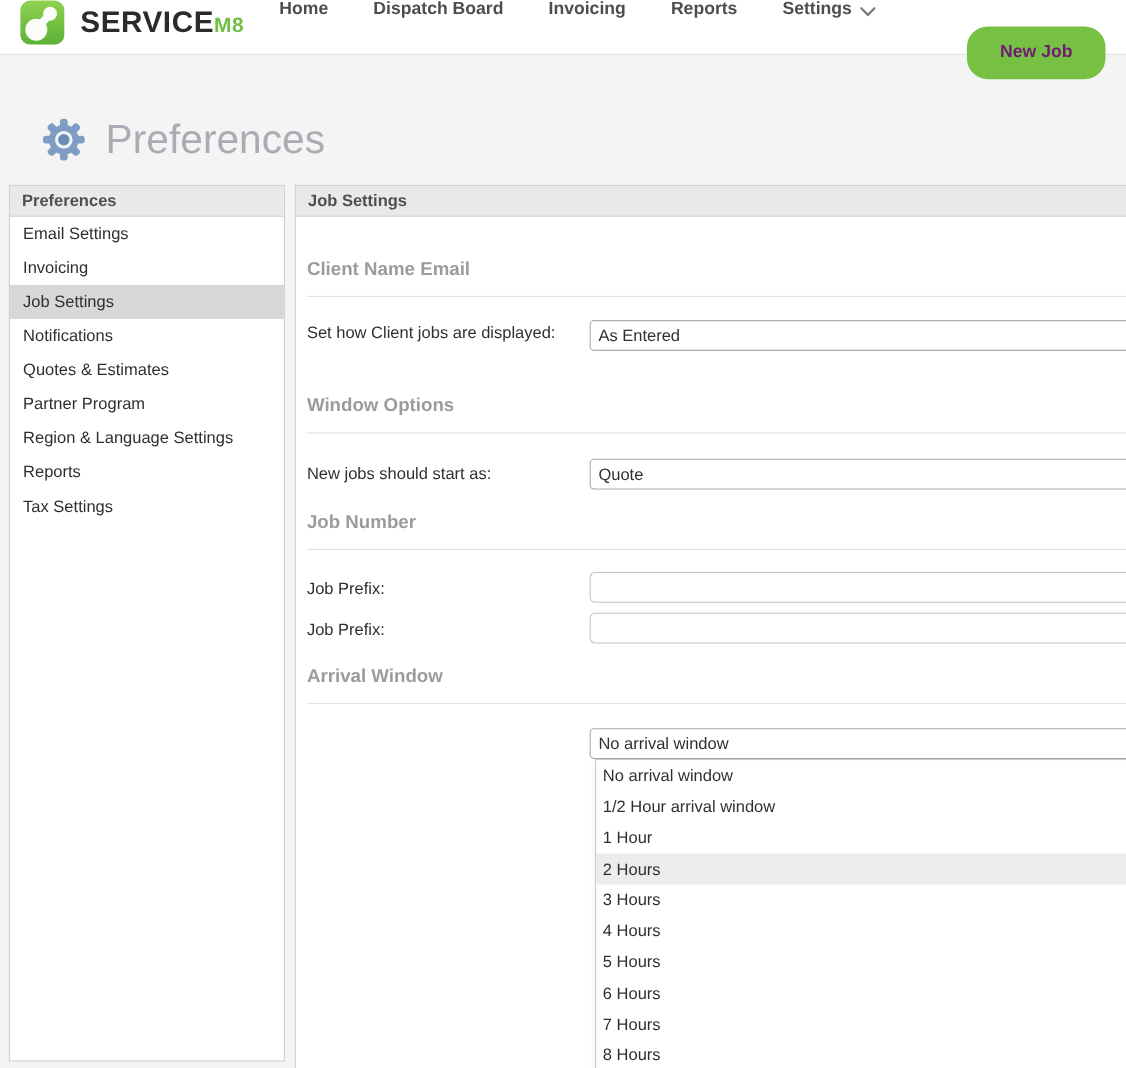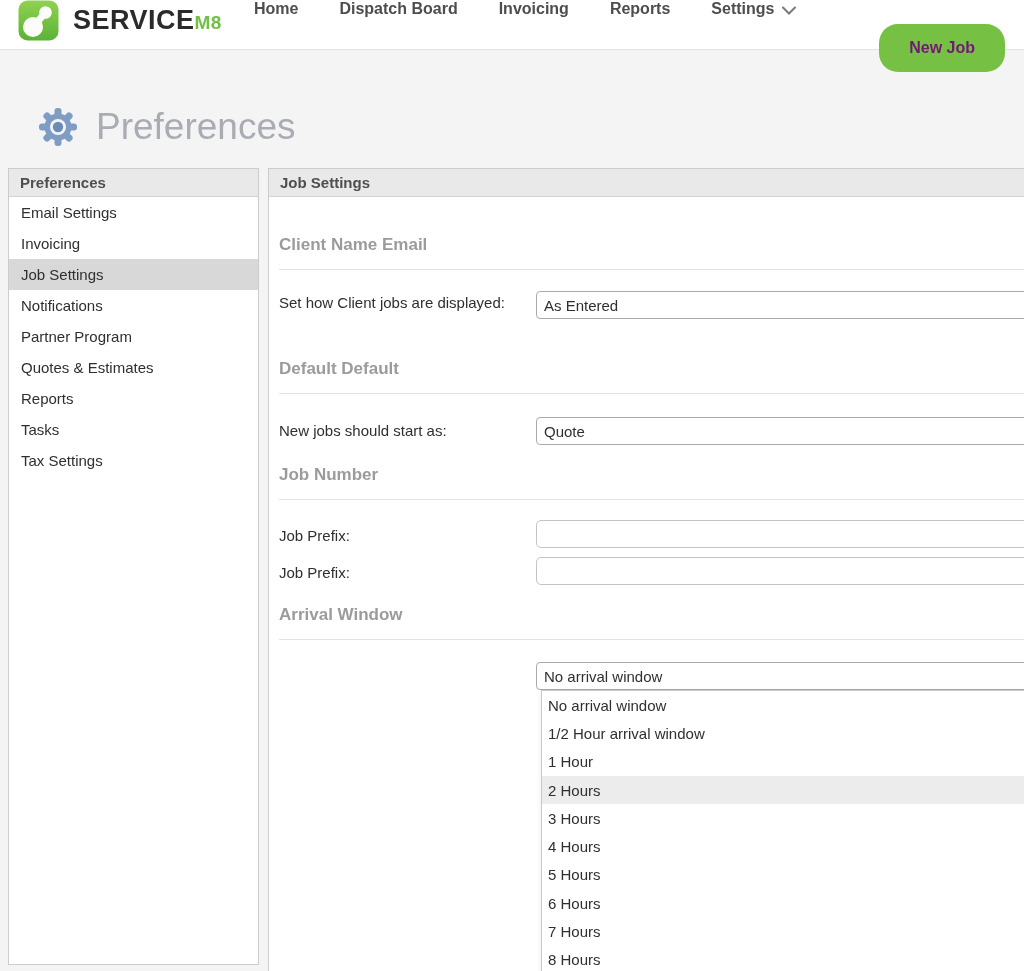--- a/index.html
+++ b/index.html
@@ -144,37 +144,37 @@
   </svg>
   <span class="page-title">Preferences</span>
 </div>
 
 <div class="sidebar">
   <div class="panel-header">Preferences</div>
   <div class="side-item">Email Settings</div>
   <div class="side-item">Invoicing</div>
   <div class="side-item active">Job Settings</div>
   <div class="side-item">Notifications</div>
+  <div class="side-item">Quotes &amp; Estimates</div>
   <div class="side-item">Partner Program</div>
-  <div class="side-item">Quotes &amp; Estimates</div>
+  <div class="side-item">Region &amp; Language Settings</div>
   <div class="side-item">Reports</div>
-  <div class="side-item">Tasks</div>
   <div class="side-item">Tax Settings</div>
 </div>
 
 <div class="main-panel">
   <div class="panel-header">Job Settings</div>
   <div class="main-content">
 
     <div class="abs section-title" style="top:38px;">Client Name Email</div>
     <div class="abs divider" style="top:72px;"></div>
     <div class="abs field-label" style="top:96px;">Set how Client jobs are displayed:</div>
     <div class="abs select-box" style="top:94px;">As Entered</div>
 
-    <div class="abs section-title" style="top:162px;">Default Default</div>
+    <div class="abs section-title" style="top:162px;">Window Options</div>
     <div class="abs divider" style="top:196px;"></div>
     <div class="abs field-label" style="top:224px;">New jobs should start as:</div>
     <div class="abs select-box" style="top:220px;">Quote</div>
 
     <div class="abs section-title" style="top:268px;">Job Number</div>
     <div class="abs divider" style="top:302px;"></div>
     <div class="abs field-label" style="top:329px;">Job Prefix:</div>
     <input class="abs text-input" style="top: 323px;" value="">
     <div class="abs field-label" style="top:366px;">Job Prefix:</div>
     <input class="abs text-input" style="top: 360px;" value="">

